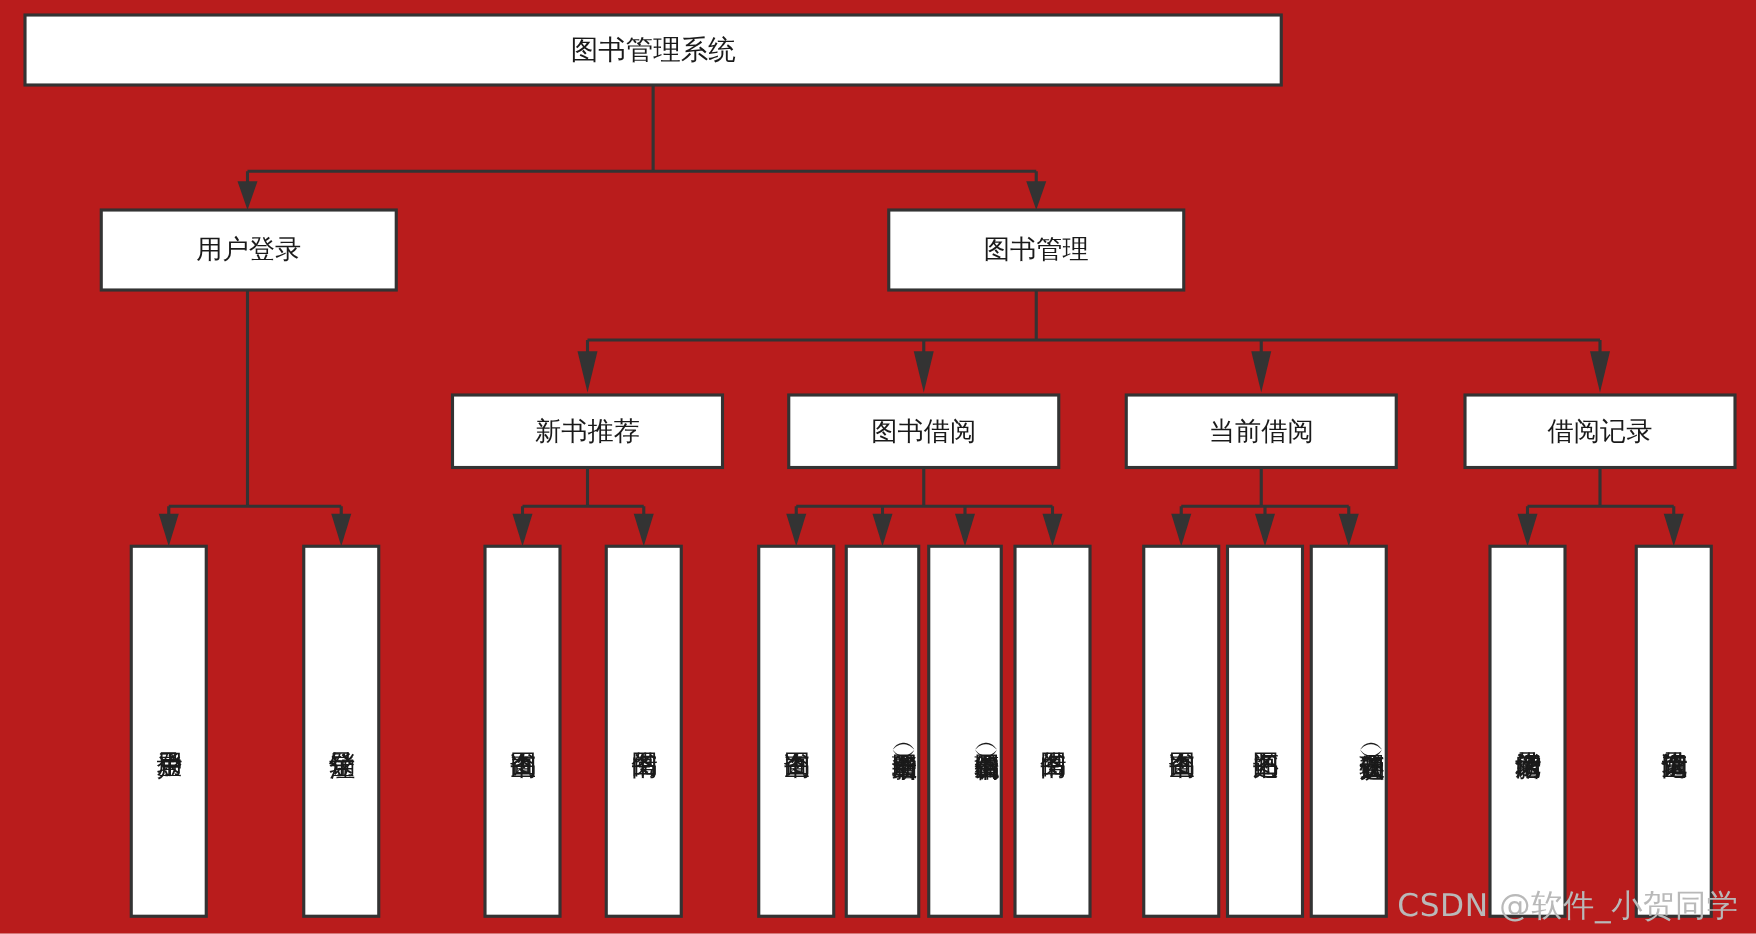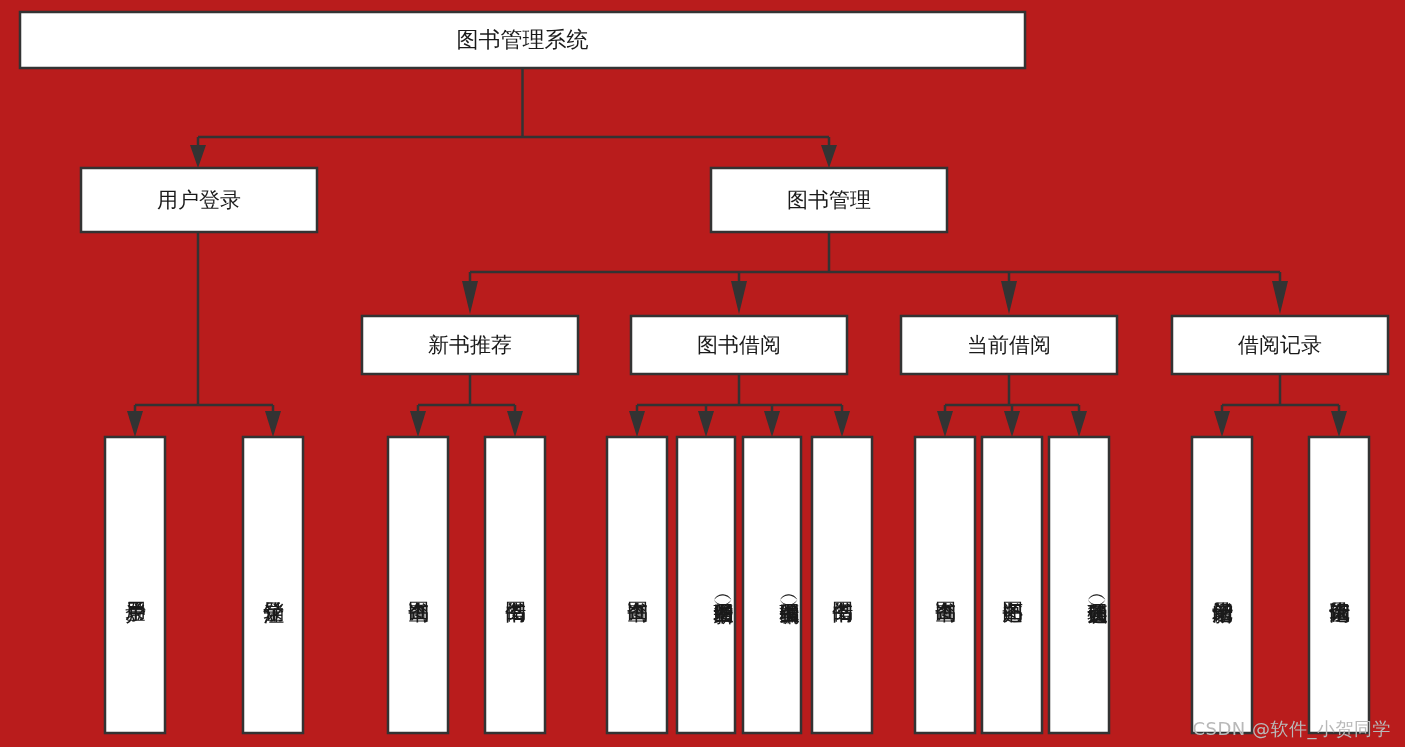--- a/index.html
+++ b/index.html
@@ -69,21 +69,21 @@
     pointer-events: none;
   }
   .leaf-label.tight {
     font-size: 20px;
   }
   .watermark {
     position: absolute;
     right: 14px;
     bottom: 6px;
     font-family: "DejaVu Sans", "Liberation Sans", sans-serif;
-    font-size: 18px;
+    font-size: 25px;
     color: #b9b9b9;
     letter-spacing: 0.5px;
     white-space: nowrap;
   }
 </style>
 </head>
 <body>
 
 <div id="diagram-root">
 

